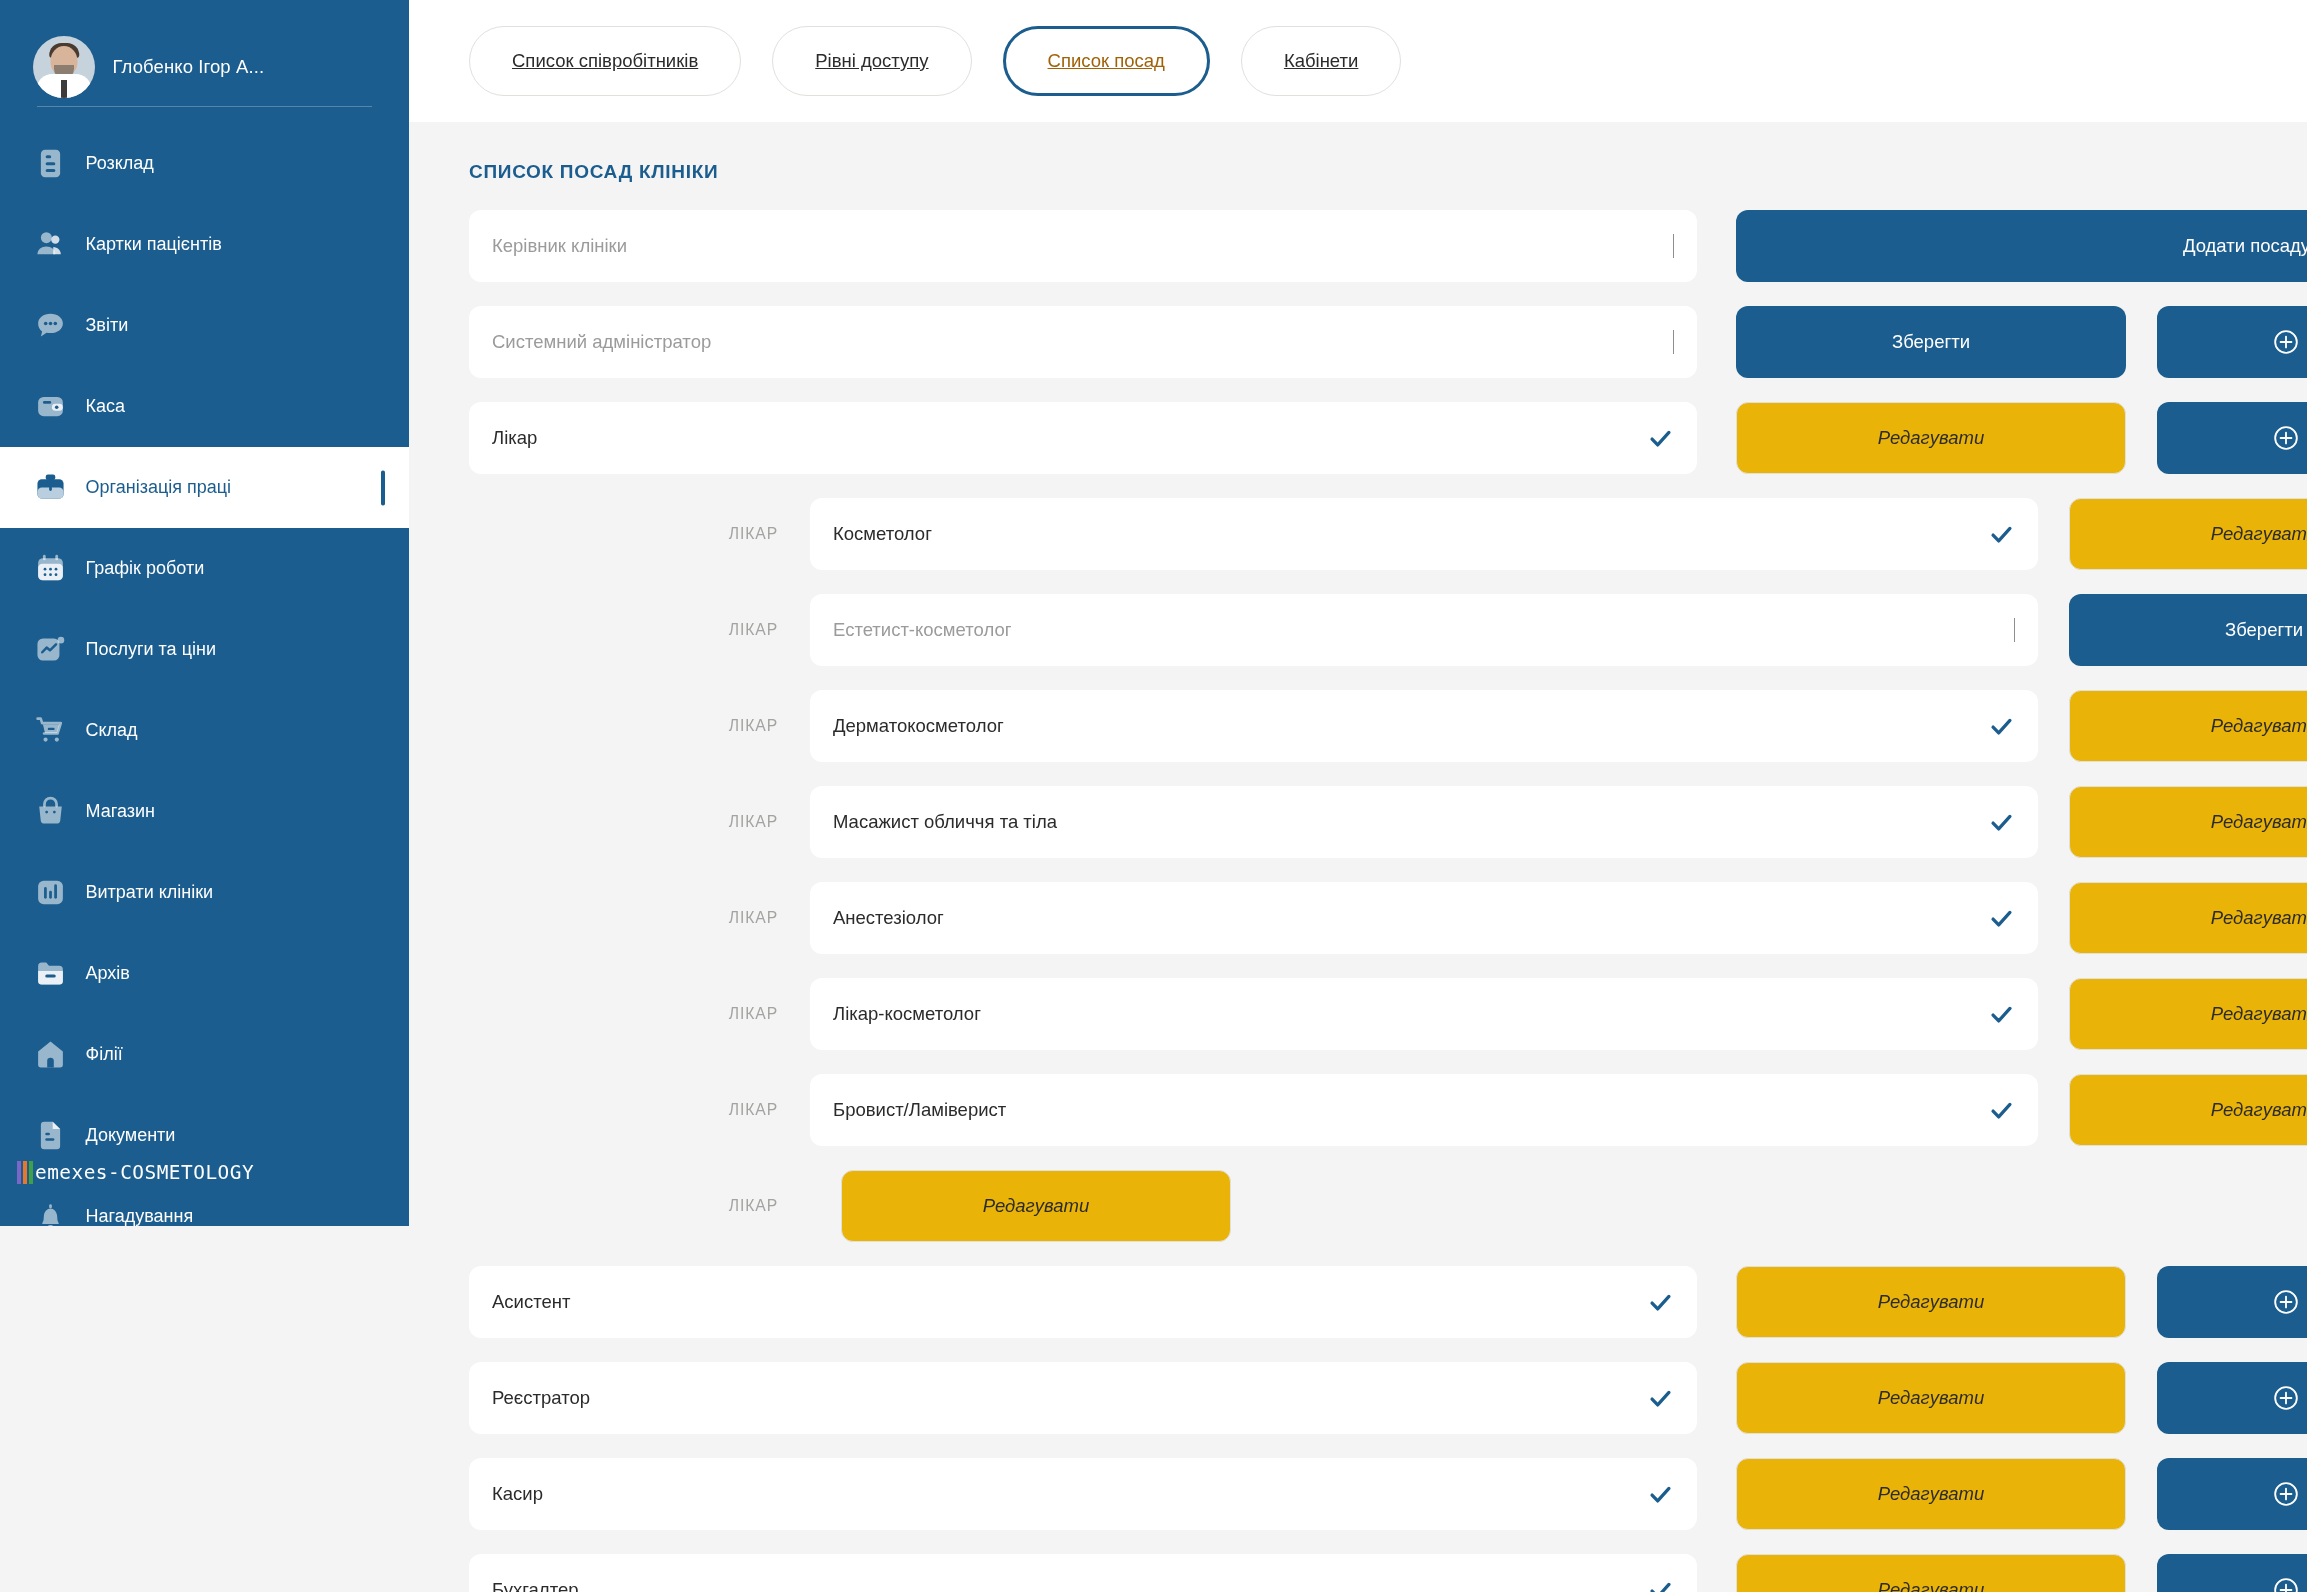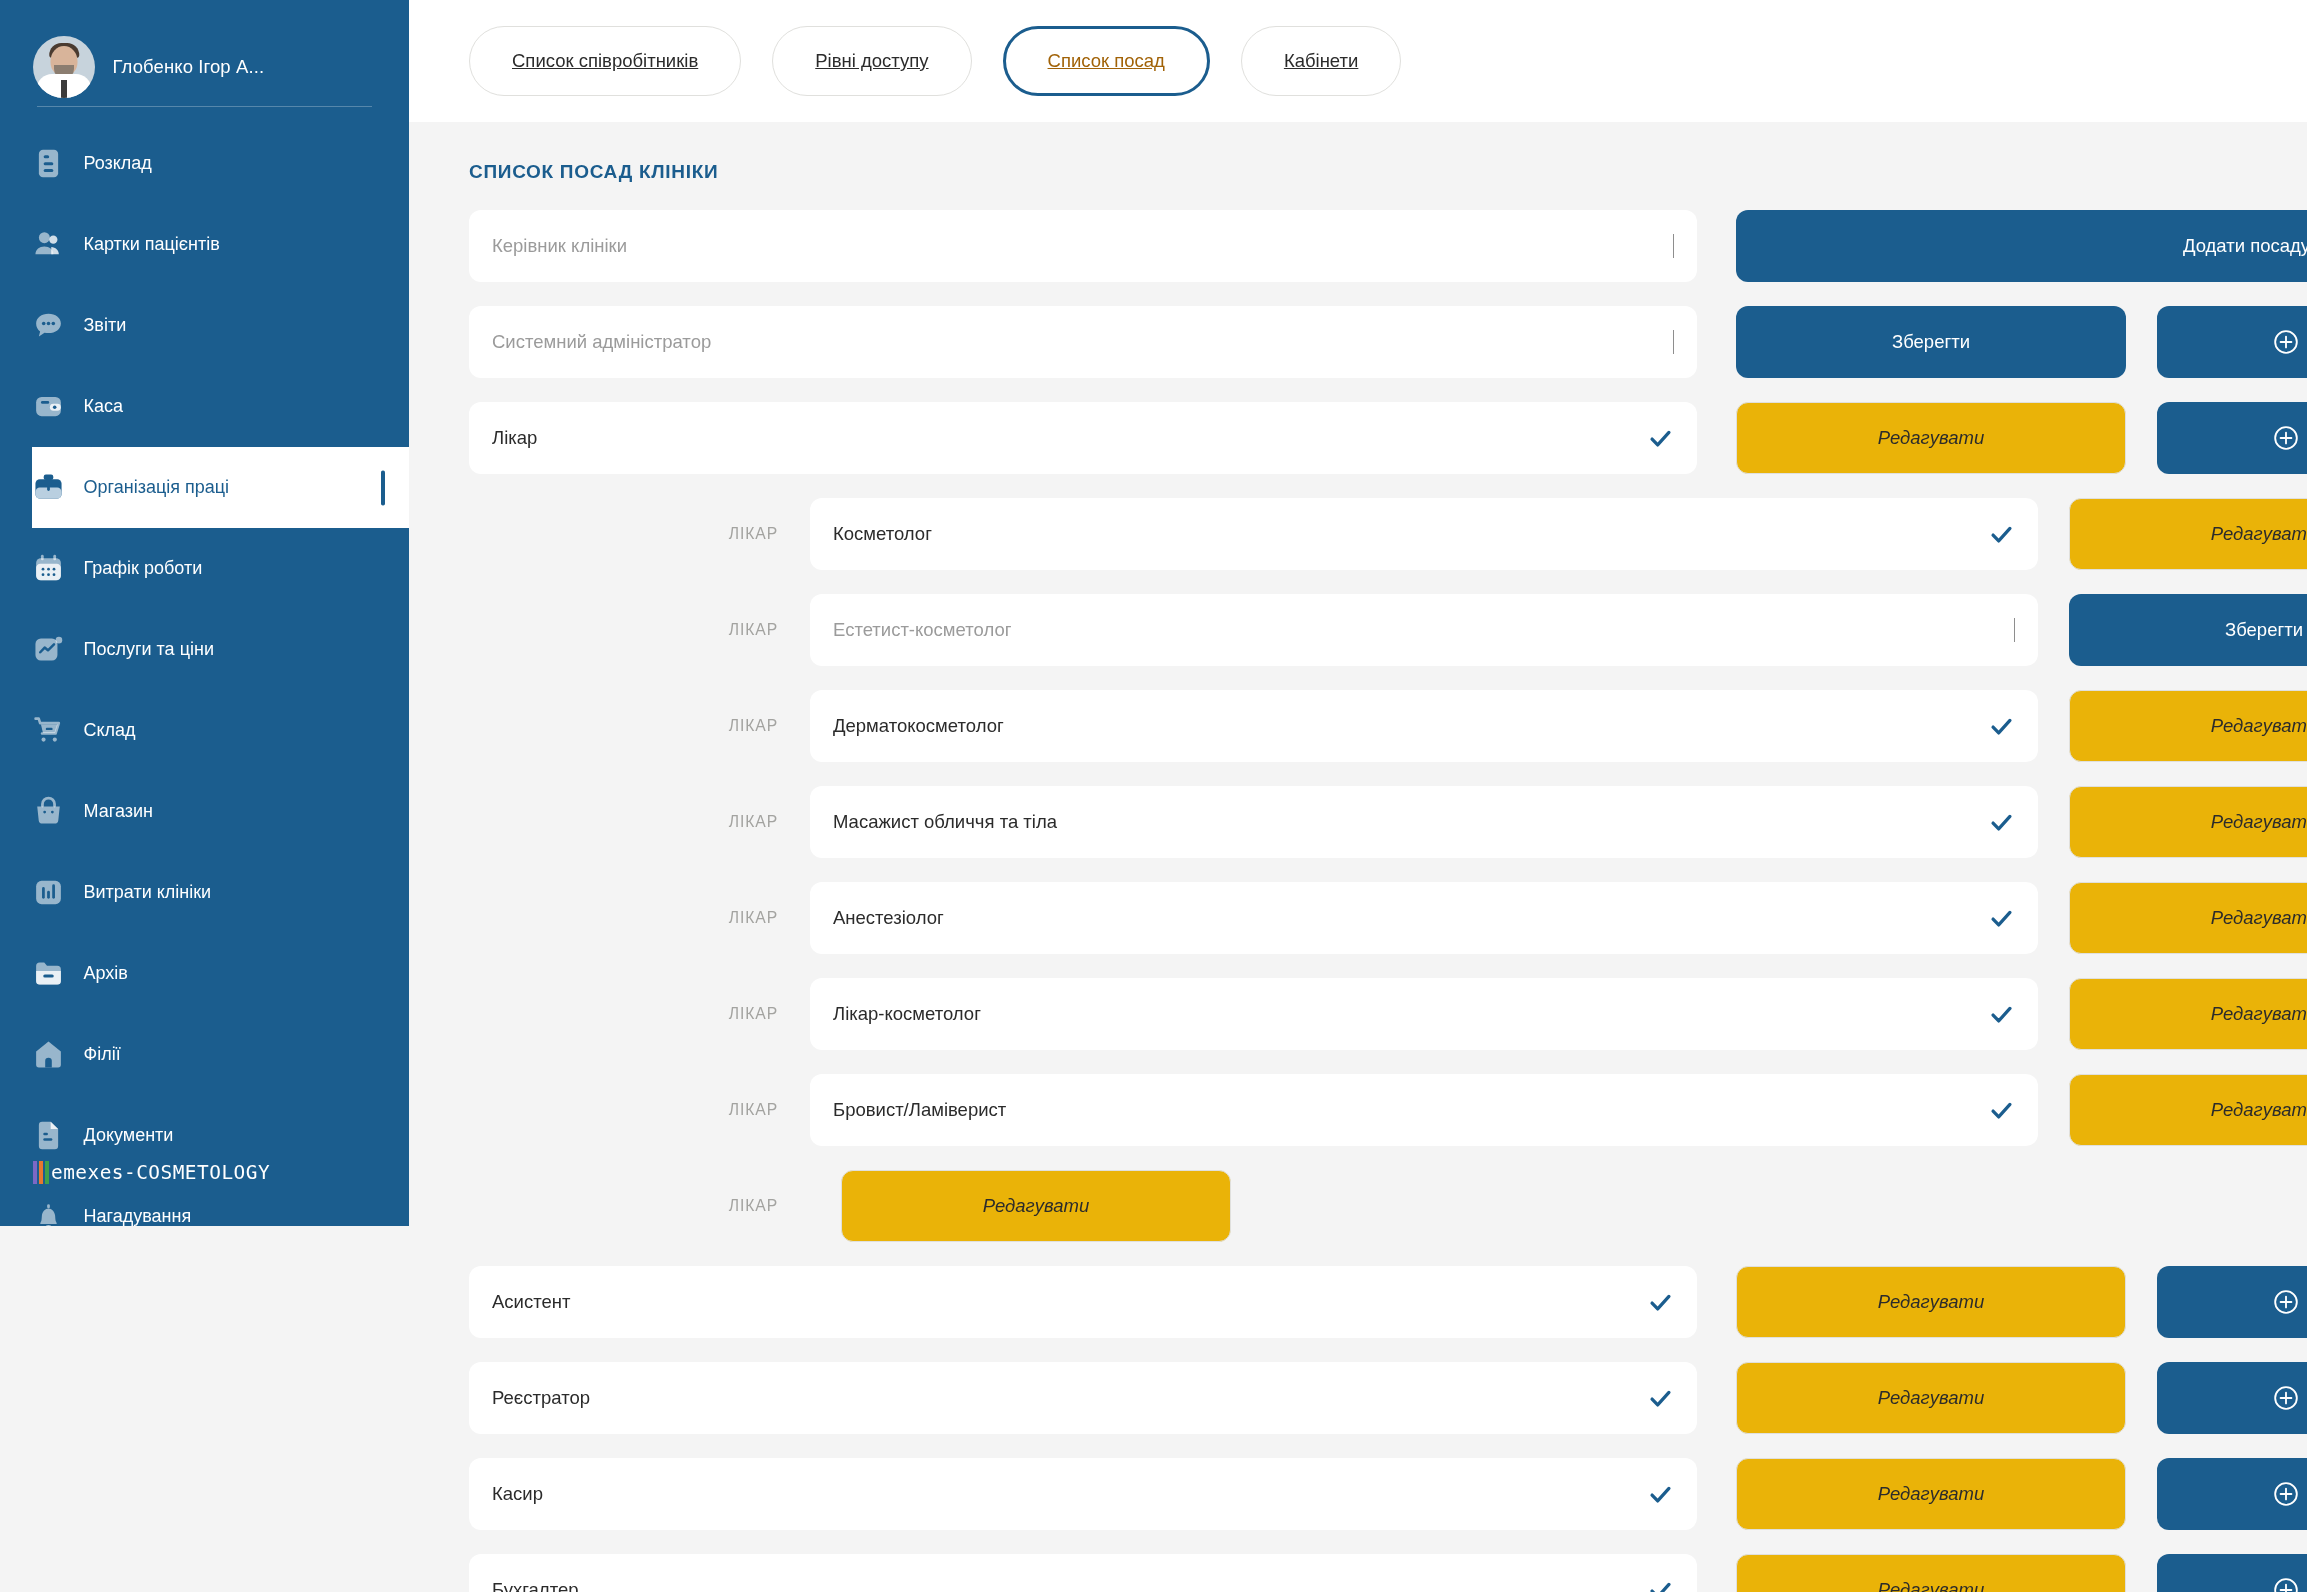--- a/index.html
+++ b/index.html
@@ -31,32 +31,32 @@
      width:55px; height:27px; border-radius:15.7px 15.7px 0 0; background:#ffffff; }
   .avatar .tie { position:absolute; left:50%; bottom:-2.8px; transform:translateX(-50%);
      width:6px; height:21px; background:#3b3b3b; }
   .user-name { color:#fff; font-size:18.5px; margin-left:17.5px; letter-spacing:0.1px; white-space:nowrap; }
 
   .sidebar-divider { height:1.4px; background:rgba(255,255,255,.26); margin:0 37px 0 37px; }
 
   .nav { margin-top:15.7px; }
   .nav-item {
     display:flex; align-items:center; height:81px;
-    position:relative; cursor:pointer;margin-left:32px;
+    padding-left:34px; position:relative; cursor:pointer;
   }
   .nav-item .label { color:#ffffff; font-size:18px; margin-left:18.5px; white-space:nowrap; }
   .nav-item.active { background:#ffffff; }
   .nav-item.active .label { color:#1b5d8e; }
   .nav-item .ic { width:33px; height:33px; flex:0 0 33px; position:relative; }
   .nav-item .ic svg { width:33px; height:33px; display:block; }
   .active-bar {
     position:absolute; right:24px; top:50%; transform:translateY(-50%);
     width:3.7px; height:35px; background:#1b5d8e; border-radius:1.8px;
   }
-  .logo { position:absolute; left:33px; bottom:42px; display:flex; align-items:center; }
+  .logo { position:absolute; left:17px; bottom:42px; display:flex; align-items:center; }
   .logo .bars { display:flex; gap:2.3px; margin-right:2.3px; }
   .logo .bars i { display:block; width:3.7px; height:23px; }
   .logo .txt { color:#fff; font-size:19.4px; letter-spacing:0.5px;
     font-family:"DejaVu Sans Mono", monospace; white-space:nowrap; }
 
   
   .main { flex:1; height:1593px; background:#f4f4f4; position:relative; overflow:hidden; }
   .tabbar {
     height:122px; background:#ffffff; display:flex; align-items:center;
     padding-left:60px; gap:31px;

